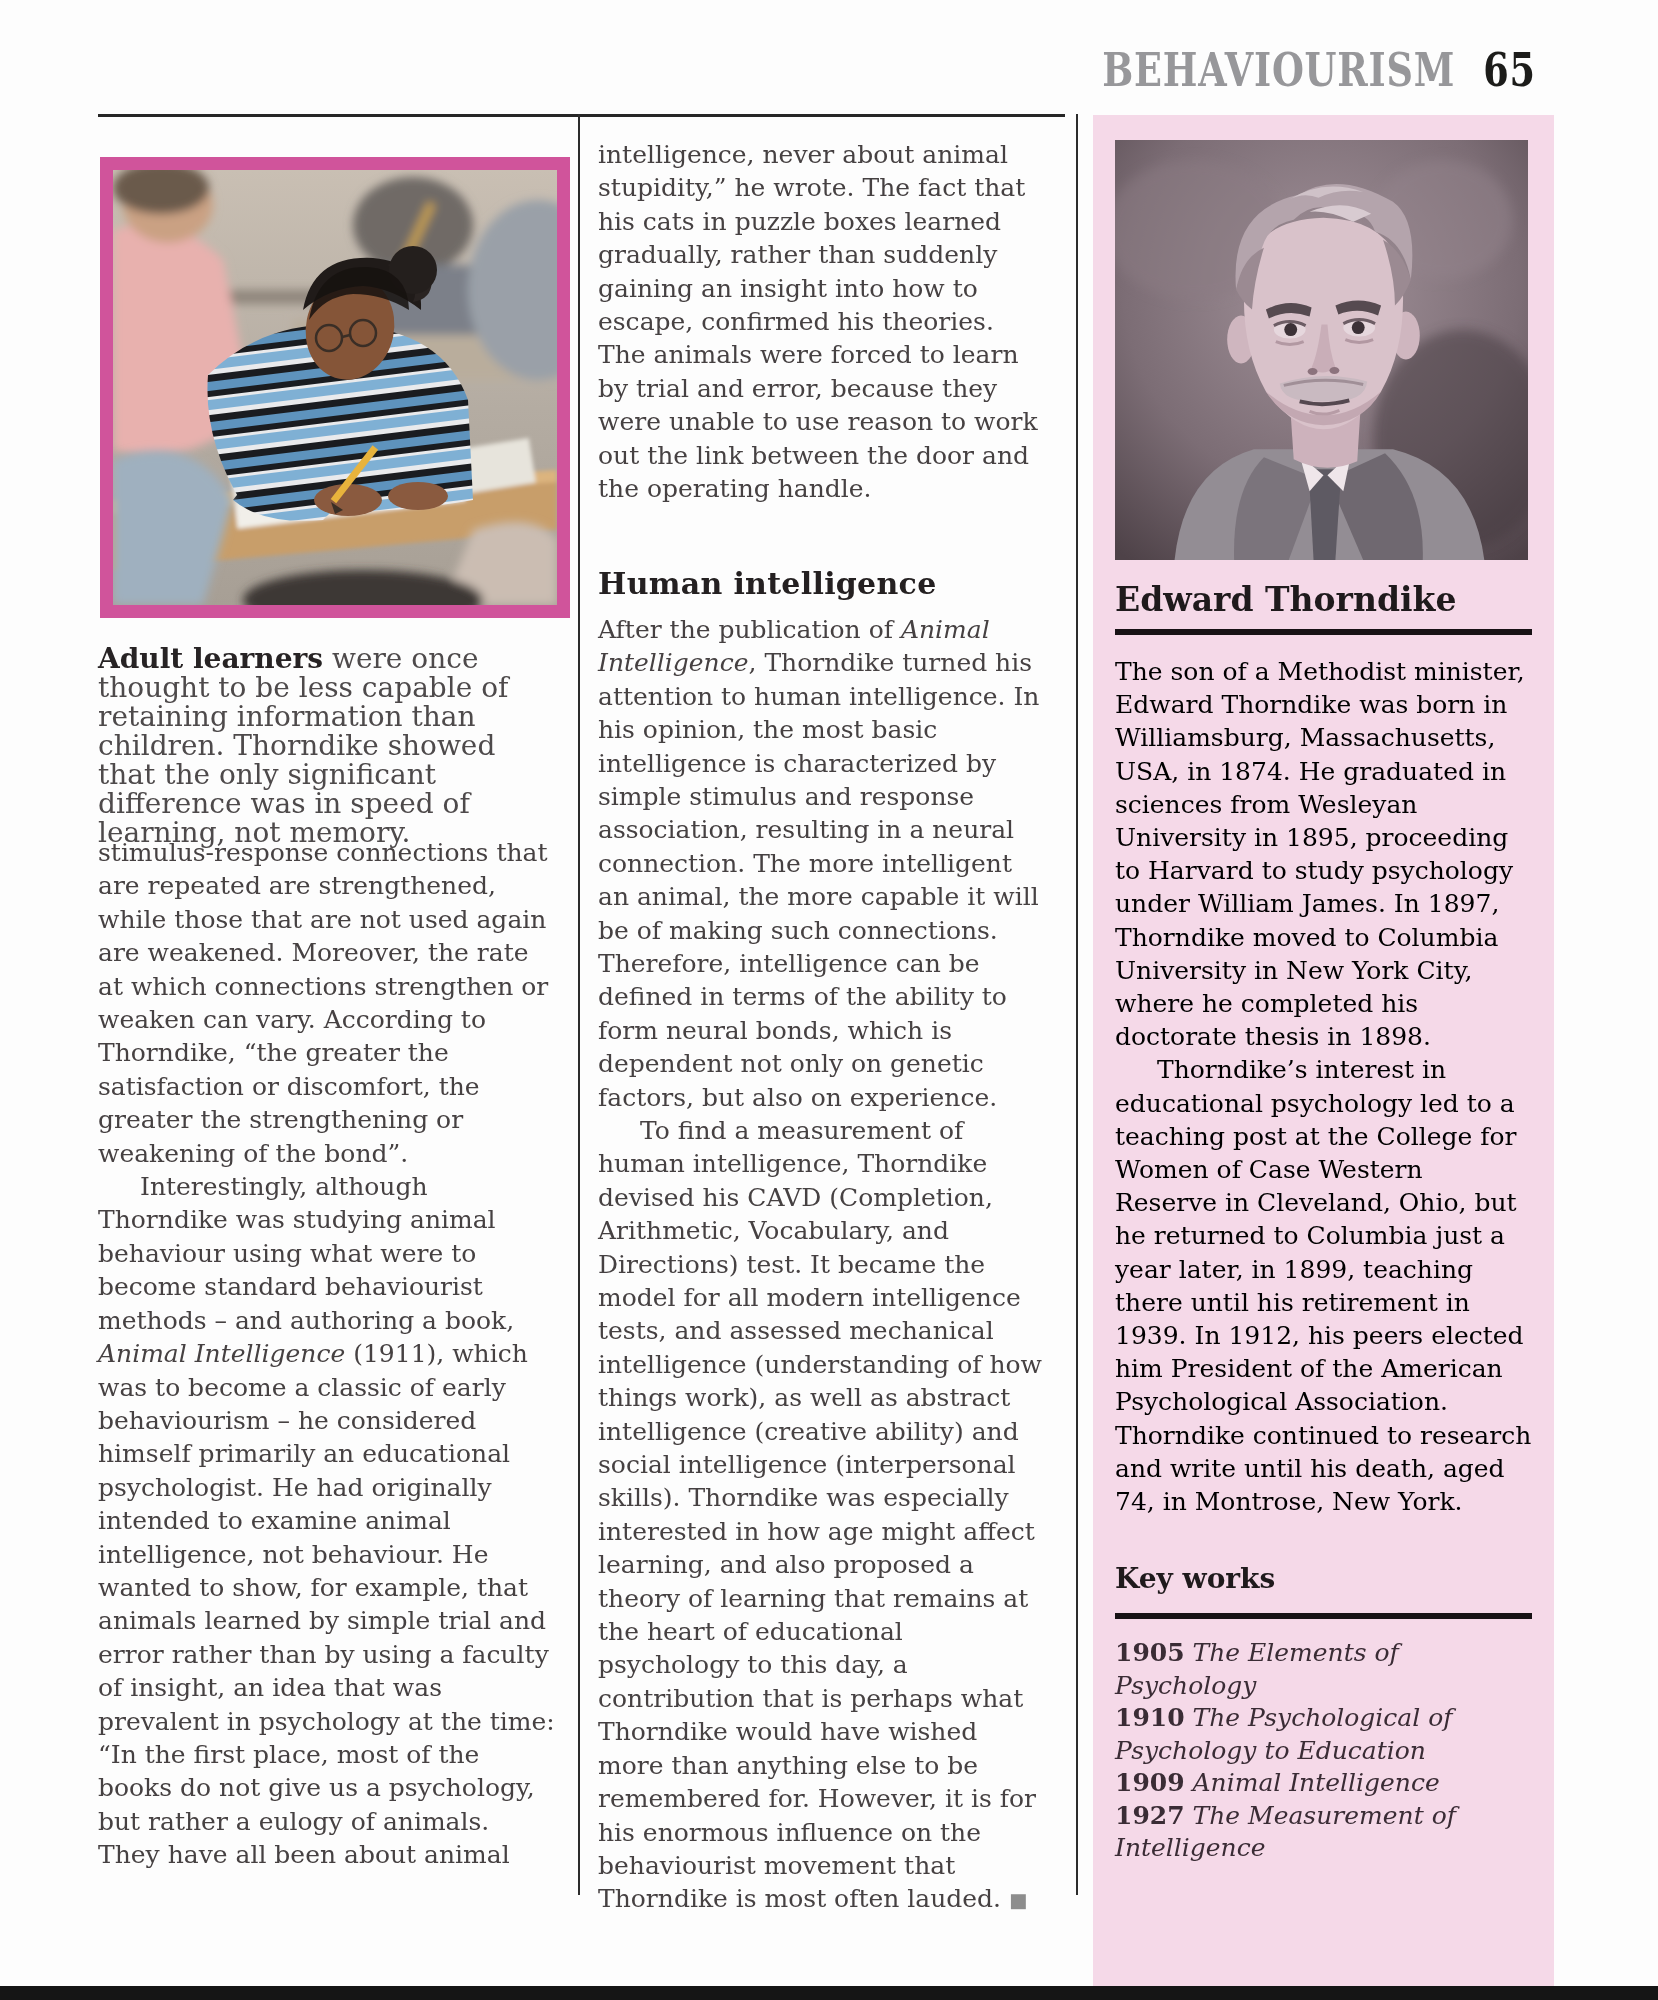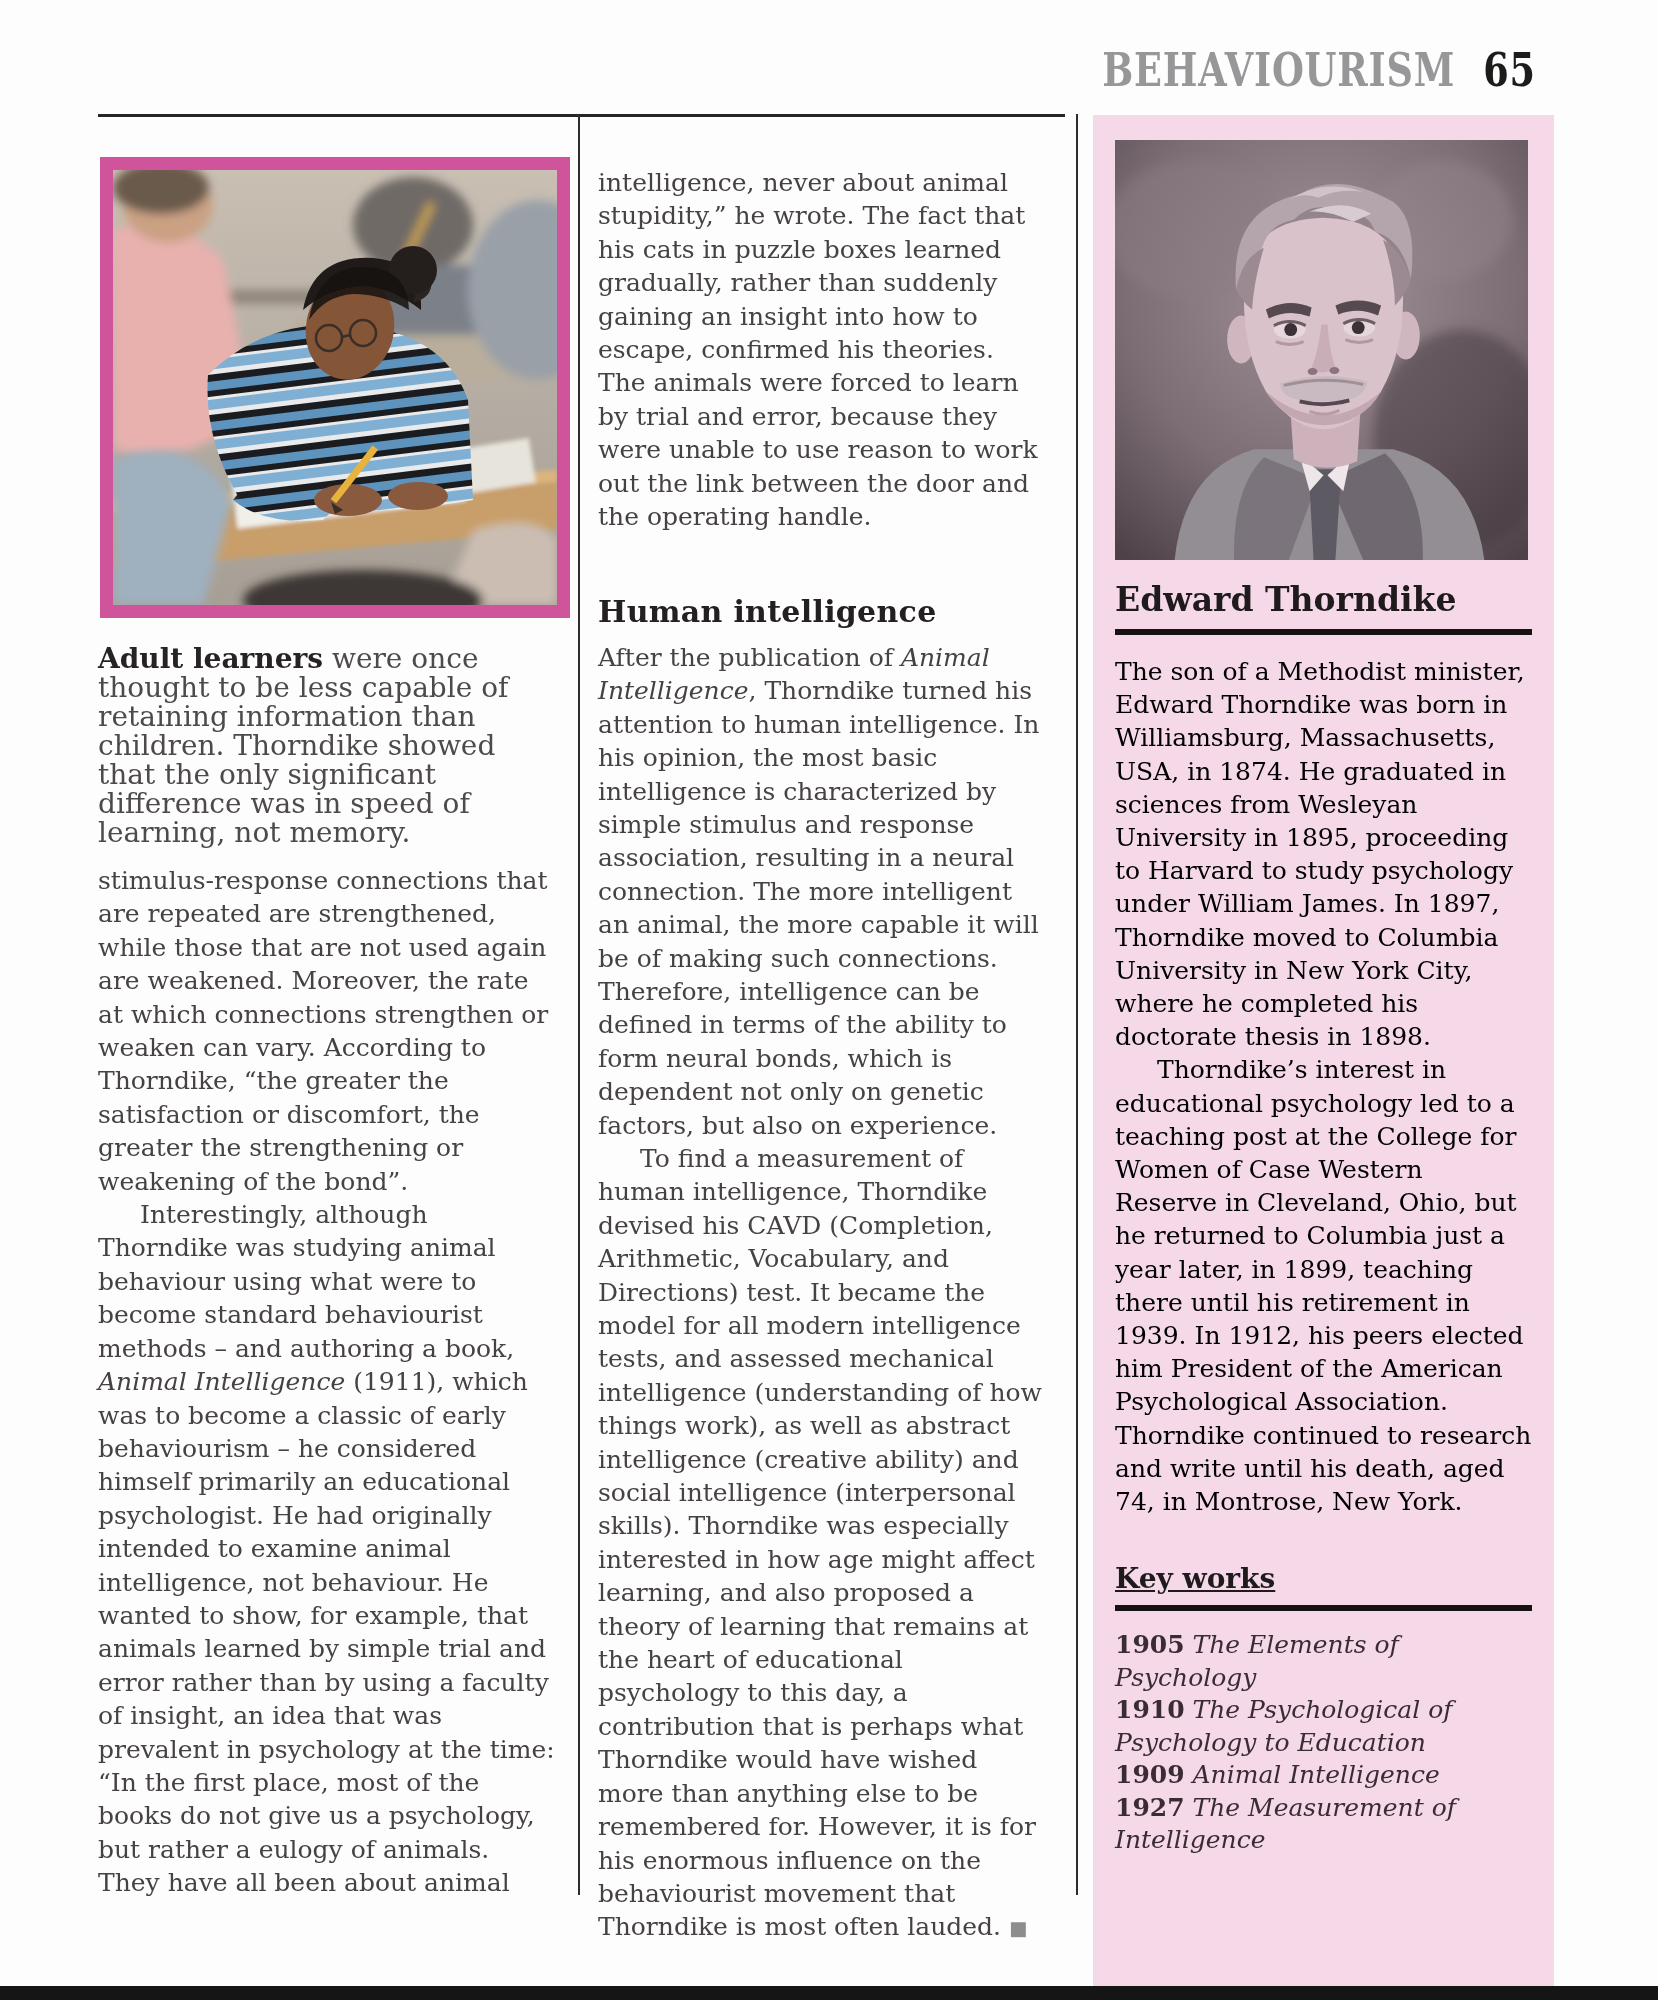--- a/index.html
+++ b/index.html
@@ -18,38 +18,38 @@
   .divider-2{left:1076px;}
   .bottom-bar{position:absolute;left:0;top:1986px;width:1658px;height:14px;background:#151515;}
   
   .photo-frame{position:absolute;left:100px;top:157px;width:470px;height:461px;box-sizing:border-box;
     border:13px solid #d0549b;background:#b9b0a6;}
   .photo-frame svg{display:block;width:100%;height:100%;}
   
   .caption{position:absolute;left:98px;top:644px;width:450px;font-size:28px;line-height:29px;color:#4e4a4b;}
   .caption .b{font-weight:700;color:#272324;}
   
-  .body-col{position:absolute;font-size:25px;line-height:33.4px;color:#464142;margin-top:28px;}
+  .body-col{position:absolute;font-size:25px;line-height:33.4px;color:#464142;}
   .col-left{left:98px;top:836px;width:460px;}
   .col-mid{left:598px;top:138px;width:444px;}
   .para{margin:0;}
   .para.indent{text-indent:42px;}
   .para .i{font-style:italic;}
   .para .b{font-weight:700;}
   .para .m{color:#8d8d8d;font-size:0.78em;}
   .mid-heading{margin:62px 0 12px 0;font-size:30px;font-weight:700;color:#242021;letter-spacing:0.3px;}
   
   .sidebar{position:absolute;left:1093px;top:115px;width:461px;height:1902px;background:#f5d9e8;
     box-sizing:border-box;padding:25px 22px;overflow:hidden;}
   .portrait{width:413px;height:420px;background:#6b5c63;}
   .portrait svg{display:block;width:100%;height:100%;}
   .sb-name{margin:20px 0 10px 0;font-size:33px;font-weight:700;color:#1f1a1c;}
   .sb-rule{width:100%;height:6px;background:#181215;}
   .sb-bio{margin-top:20px;font-size:25px;line-height:33.2px;color:#000000;}
-  .sb-keyworks-title{margin:44px 0 10px 0;font-size:28px;font-weight:700;color:#1f1a1c;text-decoration:underline;}
+  .sb-keyworks-title{margin:44px 0 18px 0;font-size:28px;font-weight:700;color:#1f1a1c;}
   .sb-works{margin-top:18px;font-size:25px;line-height:32.5px;color:#3a2c35;}
 </style>
 </head>
 <body>
 
 <div class="page">
 
   <div class="page-header">
     <span class="hdr-section">BEHAVIOURISM</span>
     <span class="hdr-page">65</span>

